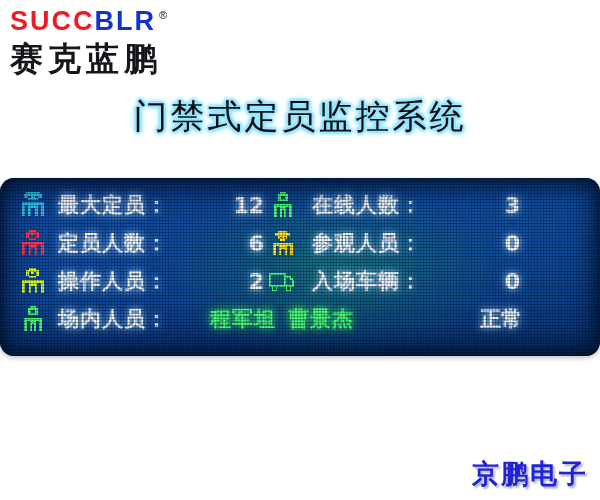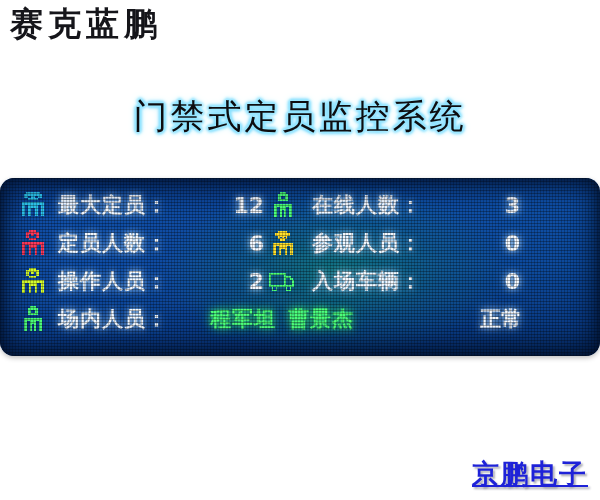--- a/index.html
+++ b/index.html
@@ -151,27 +151,27 @@
   
   #footer-brand{
     position:absolute;right:12px;bottom:8px;
     font-family:"DejaVu Sans","Liberation Sans",sans-serif;
     font-weight:bold;
     font-size:27px;
     letter-spacing:2px;
     color:#1e22d8;
     text-shadow:2px 2px 2px rgba(150,150,160,.75);
     white-space:nowrap;
-    text-decoration:underline;
   }
 </style>
 </head>
 <body>
 
 <div id="brand-logo">
+  <div id="logo-wordmark"><span class="succ">SUCC</span><span class="blr">BLR</span><span id="logo-reg">®</span></div>
   <div id="logo-cn">赛克蓝鹏</div>
 </div>
 
 <div id="page-title">门禁式定员监控系统</div>
 
 <div id="led-panel">
 
   <div id="led-grid">
 
     <div class="led-icon">

